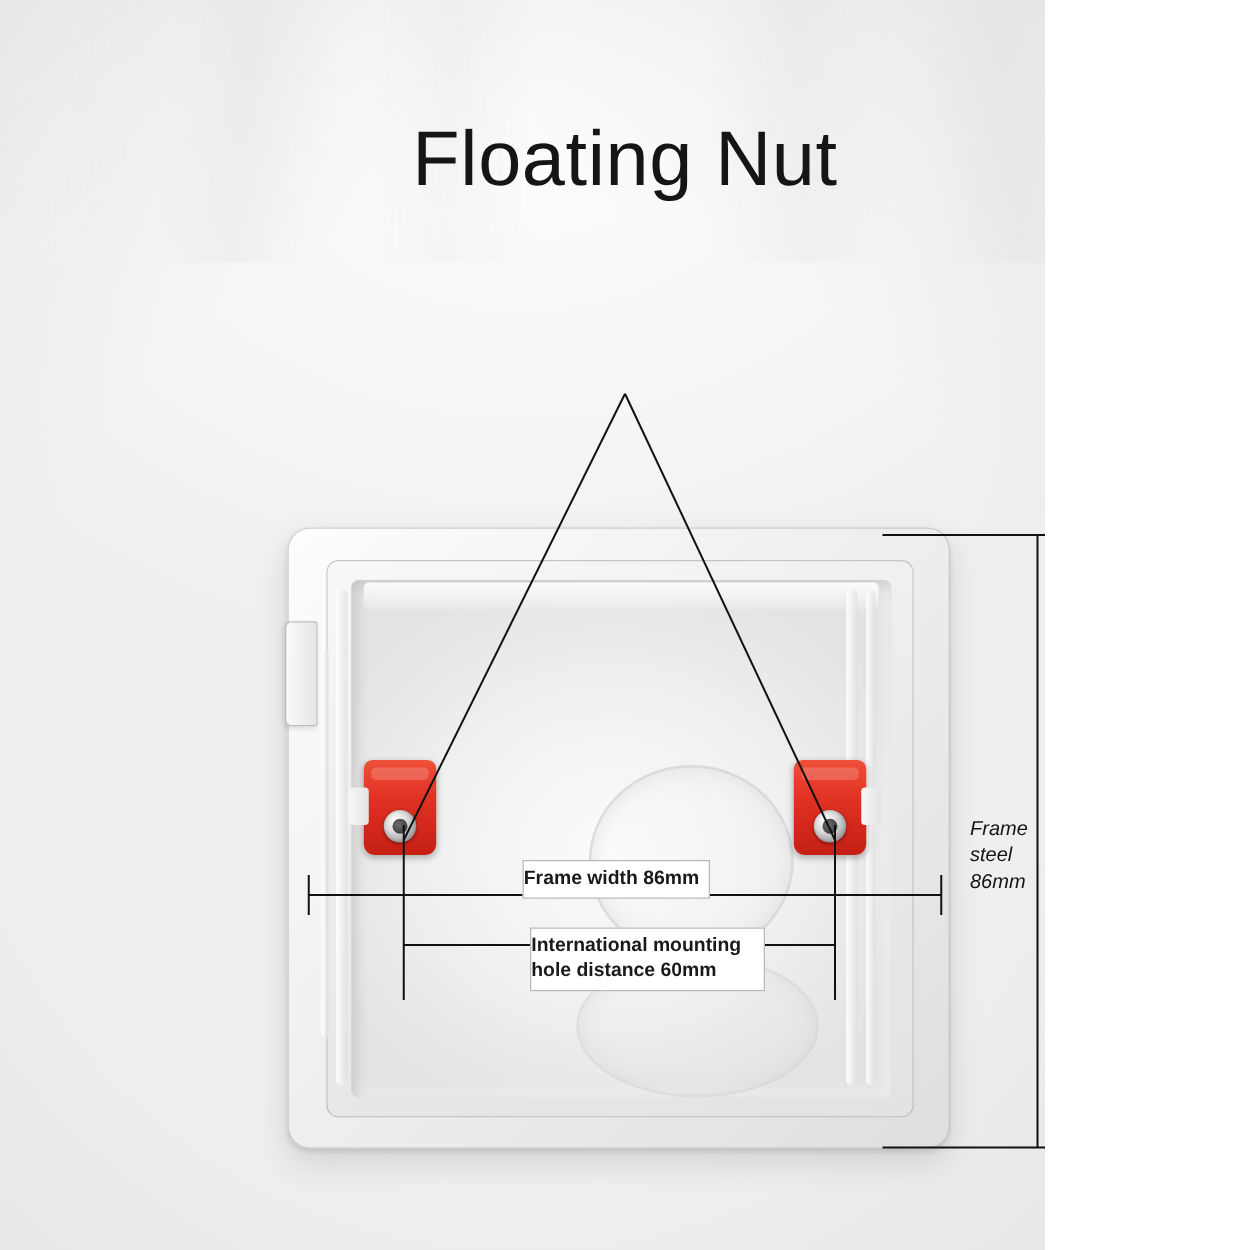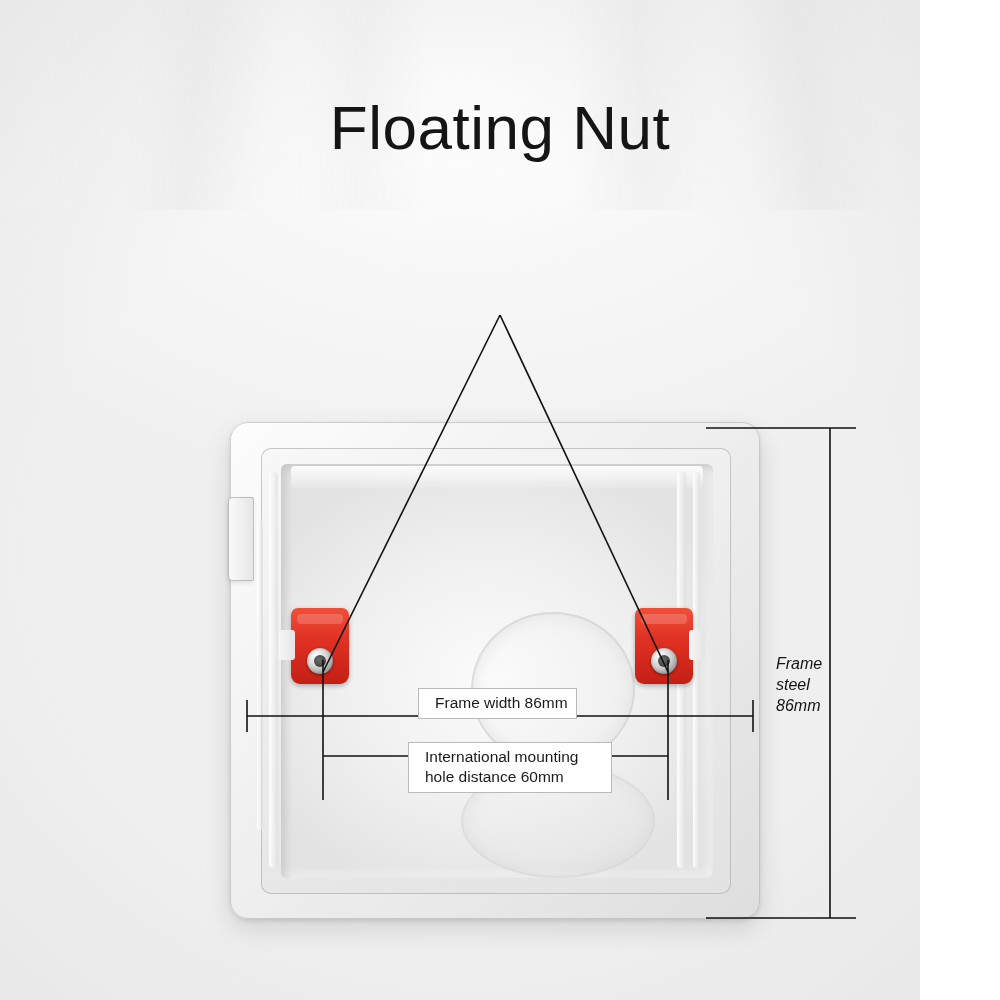--- a/index.html
+++ b/index.html
@@ -2,21 +2,21 @@
 <html><head>
 <meta charset="utf-8">
 <style>
   html, body {
     margin: 0;
     padding: 0;
     background: #ffffff;
   }
   #stage {
     position: relative;
-    width: 920px;
+    width: 836px;
     height: 1000px;
     background: #fefefe;
     overflow: hidden;
     font-family: "Liberation Sans", sans-serif;
   }
 
   
   .bg-base {
     position: absolute;
     inset: 0;
@@ -196,24 +196,25 @@
     pointer-events: none;
   }
 
   .callout {
     position: absolute;
     background: #ffffff;
     border: 1px solid #b9b9b9;
     color: #1a1a1a;
     font-size: 15.5px;
     line-height: 1.28;
-    padding: 4px 8px 5px 16px;
+    padding: 4px 8px 5px 0;
     white-space: nowrap;
-  }
-  .callout.multi { white-space: normal; width: 178px; }
+    font-weight: bold;
+  }
+  .callout.multi { white-space: normal; width: 178px; margin-left: 16px; }
 
   .axis-label {
     position: absolute;
     font-size: 16px;
     line-height: 1.3;
     color: #141414;
   }
 </style>
 </head>
 <body>

